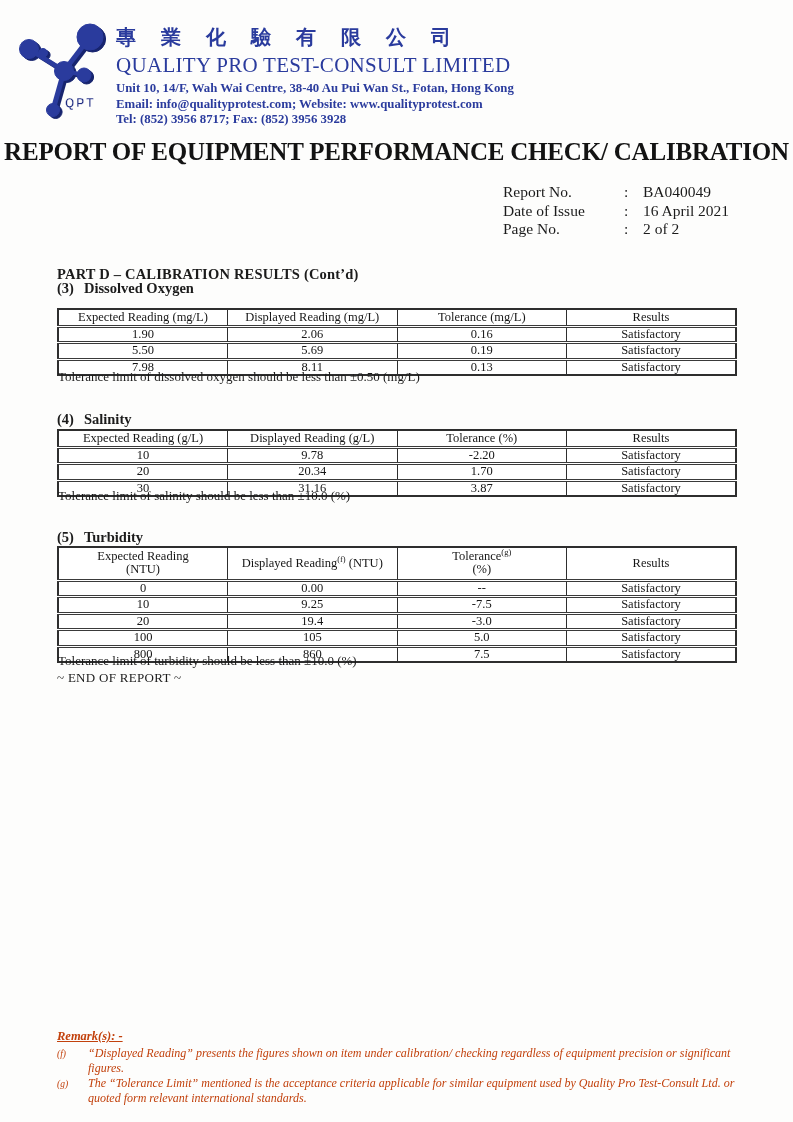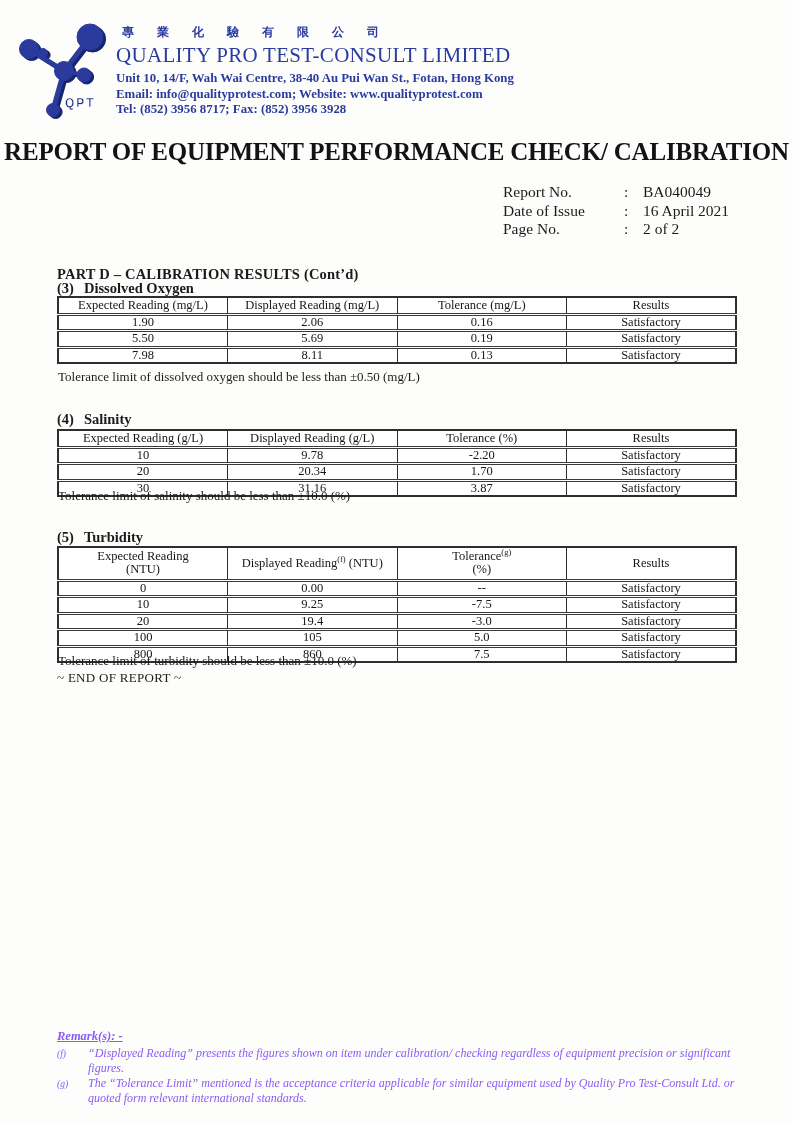--- a/index.html
+++ b/index.html
@@ -4,21 +4,21 @@
 <title>Report</title>
 <style>
   * { margin:0; padding:0; box-sizing:border-box; }
   html,body { background:#e8e8e6; }
   body { width:793px; height:1122px; position:relative; font-family:"Liberation Serif", serif; color:#1b1b1b; }
   .page { position:absolute; inset:0; background:#fdfdfc; overflow:hidden; }
 
   
   .logo { position:absolute; left:8px; top:10px; width:106px; height:110px; }
   .company { position:absolute; left:116px; top:24px; color:#2a3b9d; }
-  .company .zh { font-size:12px; font-weight:bold; letter-spacing:10px; margin-bottom:2px;margin-left:6px; }
+  .company .zh { font-size:20px; font-weight:bold; letter-spacing:10px; margin-bottom:2px; }
   .company .en { font-size:21px; letter-spacing:0.3px; margin-bottom:3px; }
   .company .addr { font-size:12.8px; font-weight:bold; line-height:15.5px; }
 
   
   .title { position:absolute; top:138px; left:0; width:100%; text-align:center;
            font-size:25px; font-weight:bold; letter-spacing:-0.2px; color:#131313; }
 
   
   .report-info { position:absolute; left:479px; top:183px; font-size:15.5px; }
   .info-row { display:flex; line-height:18.6px; }
@@ -41,21 +41,21 @@
   .cal-table thead th { height:17px; }
   .cal-table thead.tall th { height:33px;text-align:center; }
   .cal-table tbody td { height:14px; }
   .cal-table { border-top:2px solid #2e2e2e; }
   .cal-table tr > *:first-child { border-left:2px solid #2e2e2e; }
   .cal-table tr > *:last-child { border-right:2px solid #2e2e2e; }
   .cal-table tbody tr:last-child td { border-bottom:2px solid #2e2e2e; }
   .cal-table sup { font-size:8.5px; line-height:0; }
 
   
-  .remarks { position:absolute; left:57px; top:1029px; width:696px; font-style:italic; color:#8b5cf6; }
+  .remarks { position:absolute; left:57px; top:1029px; width:696px; font-style:italic; color:#c2410c; }
   .remarks-heading { font-size:12.5px; font-weight:bold; text-decoration:underline; margin-bottom:2px; }
   .remark-item { display:flex; font-size:12px; line-height:15px; }
   .remark-item .marker { width:31px; flex:0 0 31px; font-size:9.5px; padding-top:1px; }
   .remark-item .rtext { flex:1; }
 </style>
 </head>
 <body>
 
 <div class="page">
 
@@ -117,21 +117,21 @@
       <span class="sep">:</span>
       <span class="val">2 of 2</span>
     </div>
   </div>
 
   <div class="part-heading" style="top:266px">PART D – CALIBRATION RESULTS (Cont’d)</div>
 
   <div class="sec-heading" style="top:280px">
     <span class="sec-num">(3)</span><span>Dissolved Oxygen</span>
   </div>
-  <table class="cal-table" style="top:296px">
+  <table class="cal-table" style="top:308px">
     <thead>
       <tr>
         <th>Expected Reading (mg/L)</th>
         <th>Displayed Reading (mg/L)</th>
         <th>Tolerance (mg/L)</th>
         <th>Results</th>
       </tr>
     </thead>
     <tbody>
         <tr>

